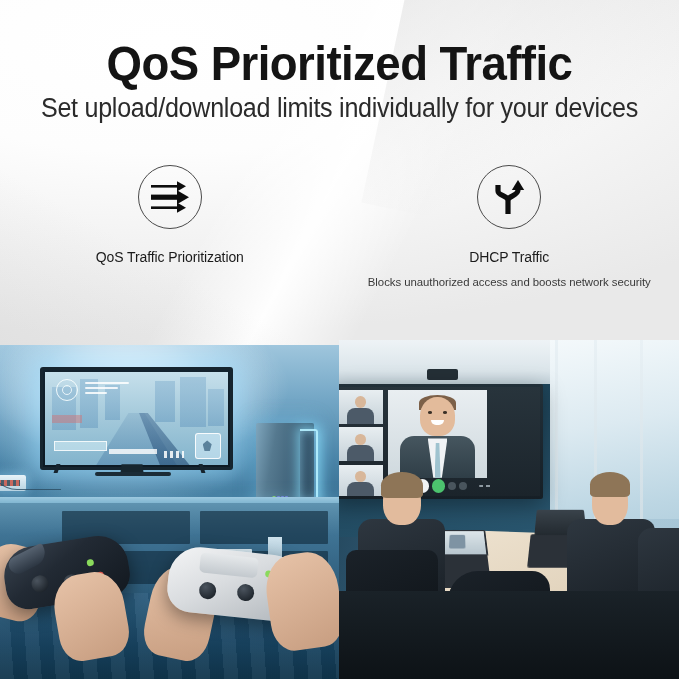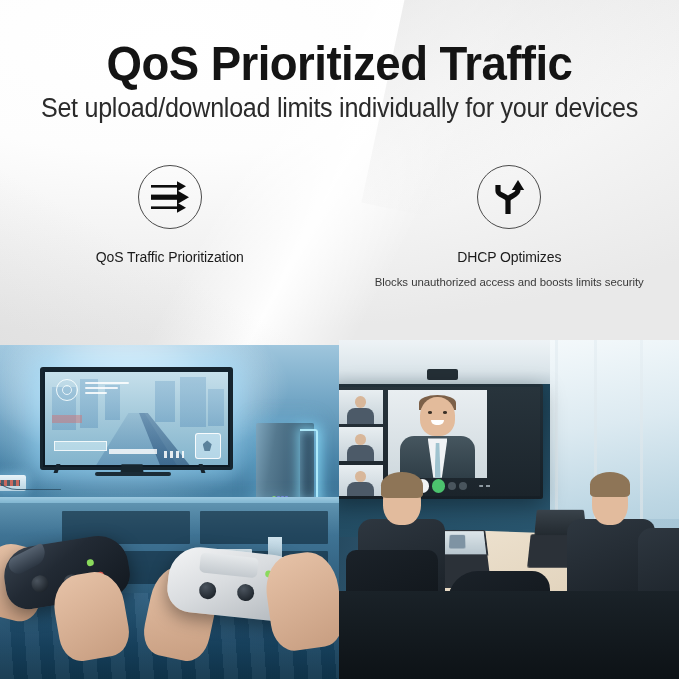--- a/index.html
+++ b/index.html
@@ -354,22 +354,22 @@
         <div class="icon-circle">
           <svg width="38" height="38" viewBox="0 0 38 38" aria-hidden="true">
             <g fill="none" stroke="#0d0d0d" stroke-width="5.2" stroke-linecap="butt">
               <path d="M8,7 L8,13 C8,17 15,17.5 18,21"></path>
               <path d="M18,36 L18,20"></path>
               <path d="M18,21 C21,17.5 28,17 28,12 L28,8.5"></path>
             </g>
             <polygon points="28,2 34.2,12 21.8,12" fill="#0d0d0d"></polygon>
           </svg>
         </div>
-        <div class="feat-title">DHCP Optimizes</div>
-        <div class="feat-sub">Blocks unauthorized access and boosts limits security</div>
+        <div class="feat-title">DHCP Traffic</div>
+        <div class="feat-sub">Blocks unauthorized access and boosts network security</div>
       </div>
 
     </div>
   </div>
 
   <div class="photos">
 
     <div class="photo photo-left">
       <div class="game-room">
         <div class="game-wallglow"></div>

